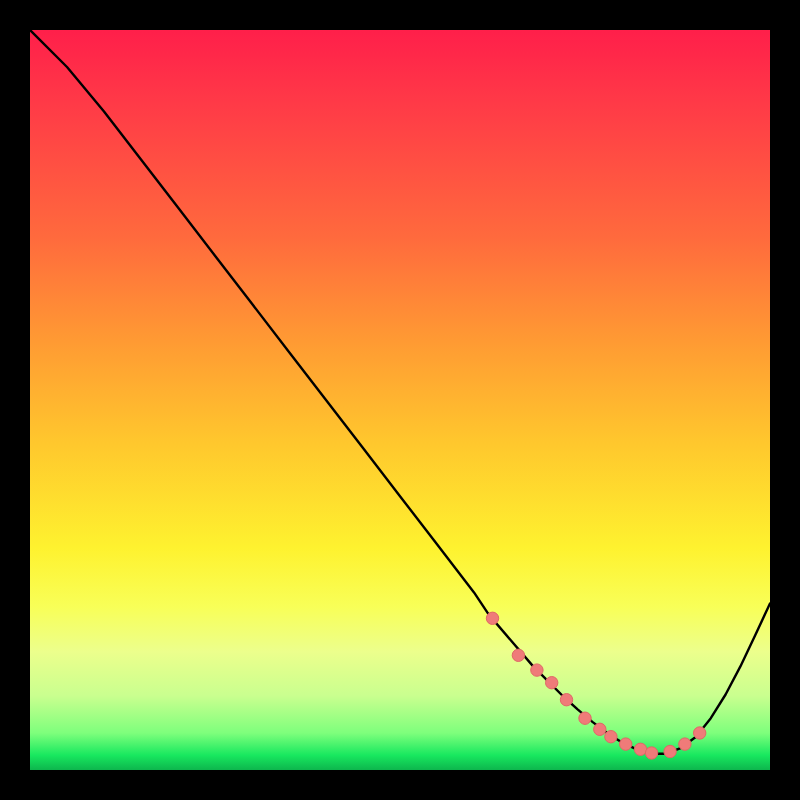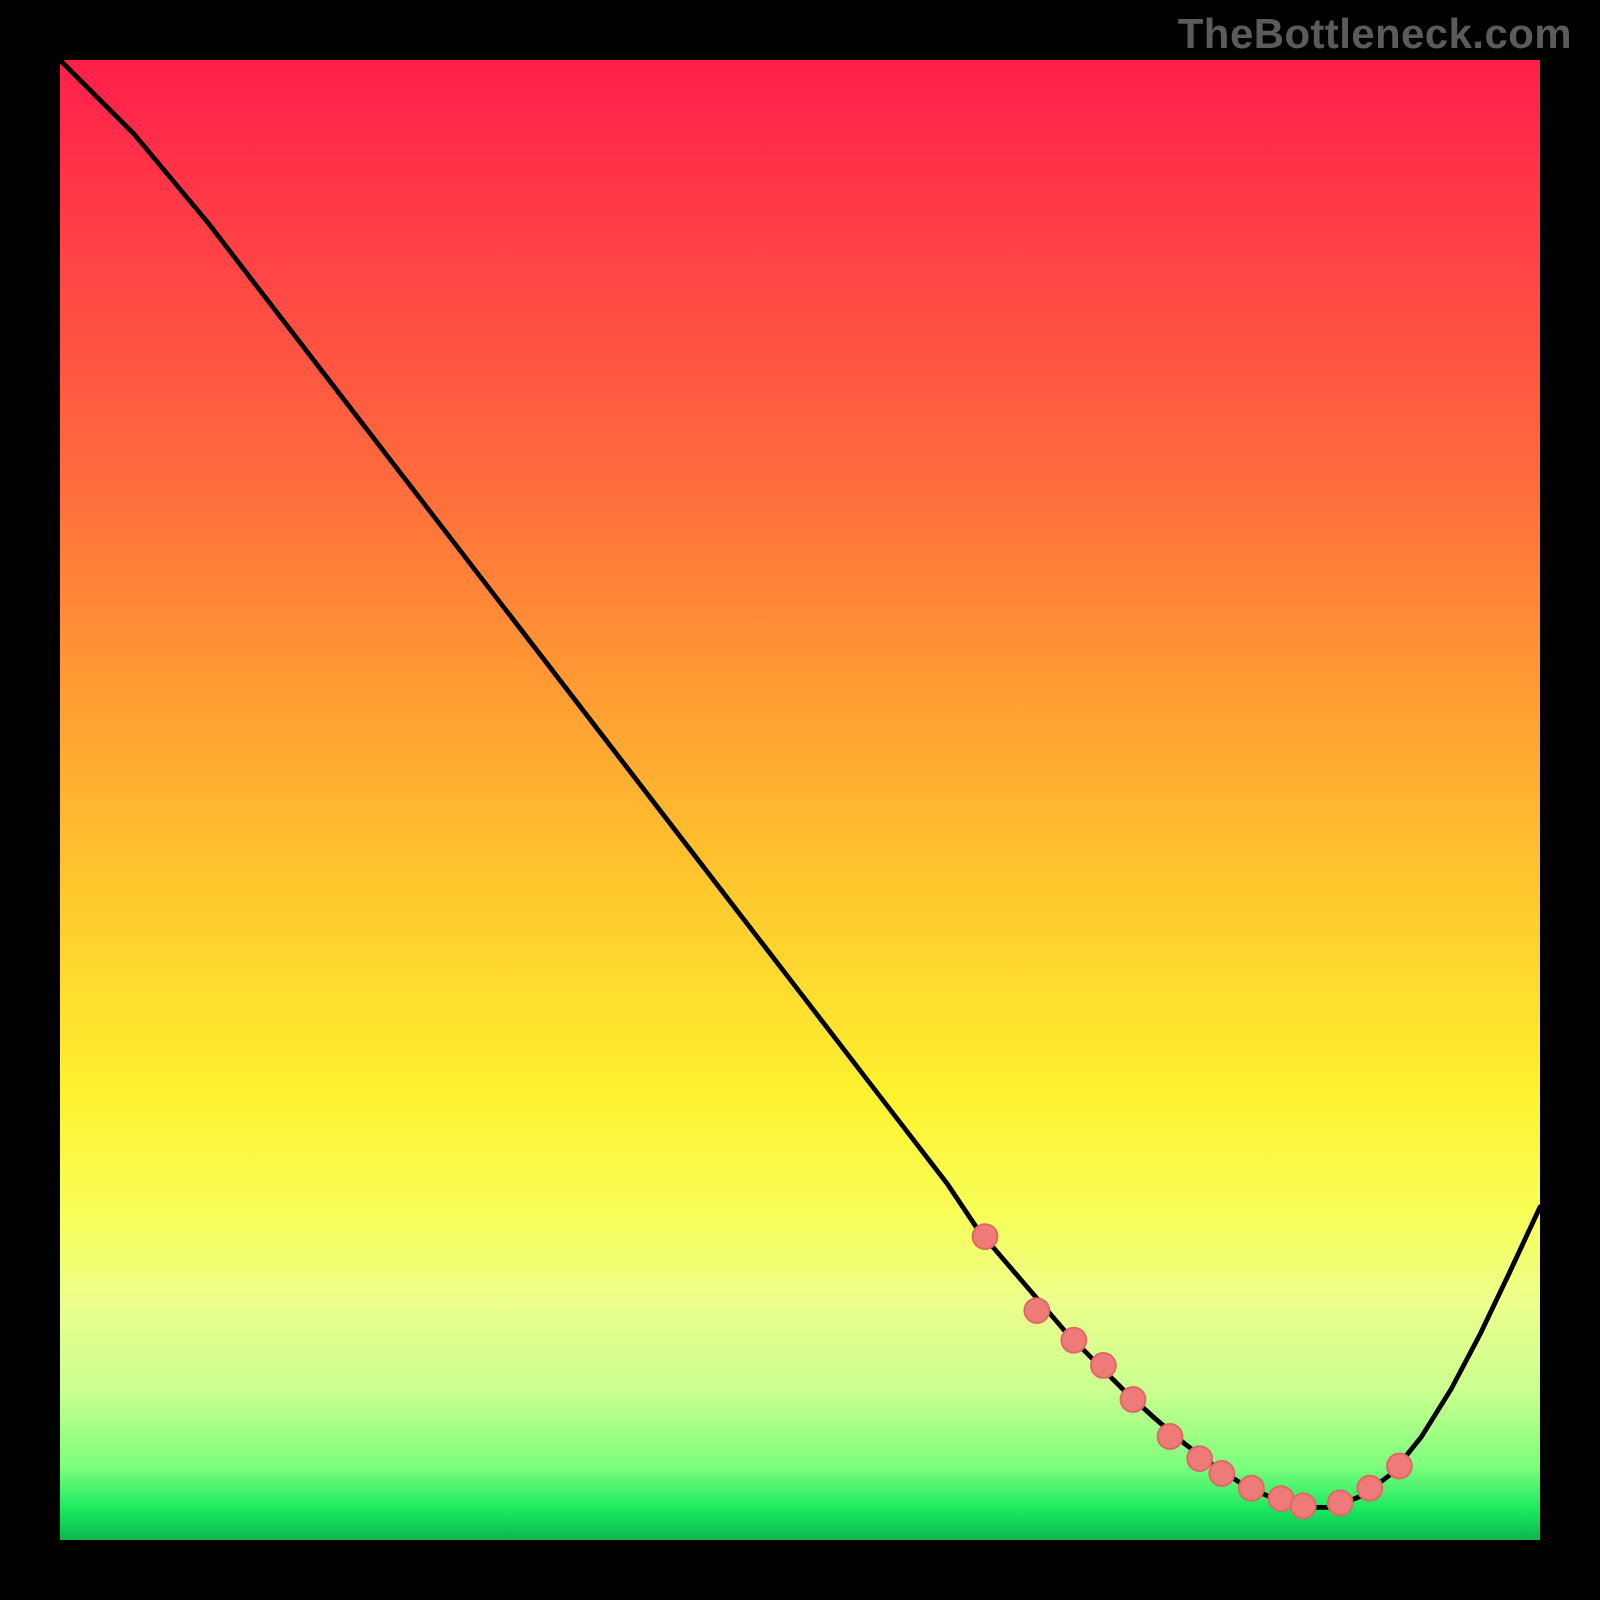--- a/index.html
+++ b/index.html
@@ -54,21 +54,20 @@
     top: 0;
     width: 740px;
     height: 740px;
   }
 </style>
 </head>
 <body>
 
 <div class="frame">
 
-  <span class="watermark">TheBottleneck.com</span>
 
   <div class="plot-area">
     <svg class="curve" viewBox="0 0 740 740" preserveAspectRatio="none">
       <path id="curve-path" fill="none" stroke-width="2.4" stroke-linejoin="round" stroke-linecap="round" stroke="#000000" d="M0.0 0.0 L37.0 37.0 L74.0 81.4 L111.0 129.5 L148.0 177.6 L185.0 225.7 L222.0 273.8 L259.0 321.9 L296.0 370.0 L333.0 418.1 L370.0 466.2 L407.0 514.3 L444.0 562.4 L458.8 584.6 L481.0 610.5 L503.2 636.4 L518.0 651.2 L532.8 666.0 L547.6 679.3 L562.4 691.9 L577.2 703.0 L592.0 712.6 L606.8 719.3 L621.6 723.7 L636.4 723.7 L651.2 717.8 L666.0 706.7 L680.8 688.2 L695.6 664.5 L710.4 636.4 L725.2 605.3 L740.0 573.5"></path>
       <g id="dots">
           <circle cx="462.5" cy="588.3" r="6.2" fill="#ef7b79" stroke="#e06866" stroke-width="1"></circle>
           <circle cx="488.4" cy="625.3" r="6.2" fill="#ef7b79" stroke="#e06866" stroke-width="1"></circle>
           <circle cx="506.9" cy="640.1" r="6.2" fill="#ef7b79" stroke="#e06866" stroke-width="1"></circle>
           <circle cx="521.7" cy="652.7" r="6.2" fill="#ef7b79" stroke="#e06866" stroke-width="1"></circle>
           <circle cx="536.5" cy="669.7" r="6.2" fill="#ef7b79" stroke="#e06866" stroke-width="1"></circle>

